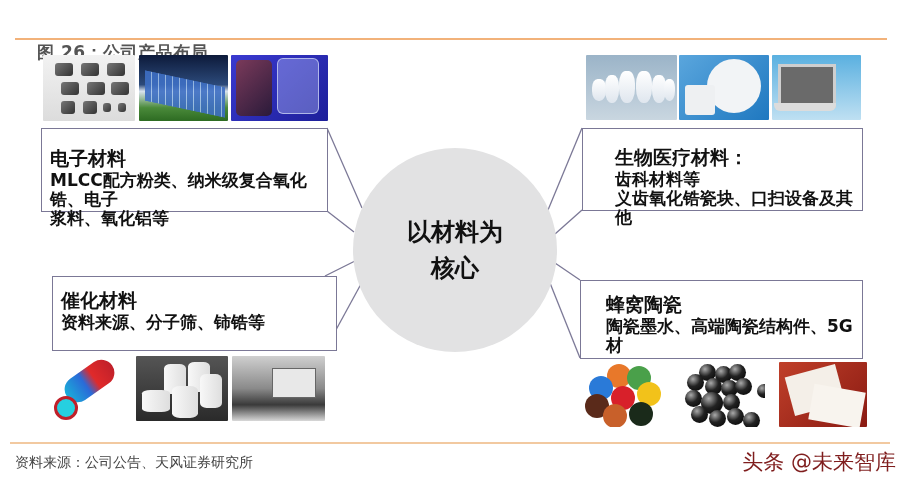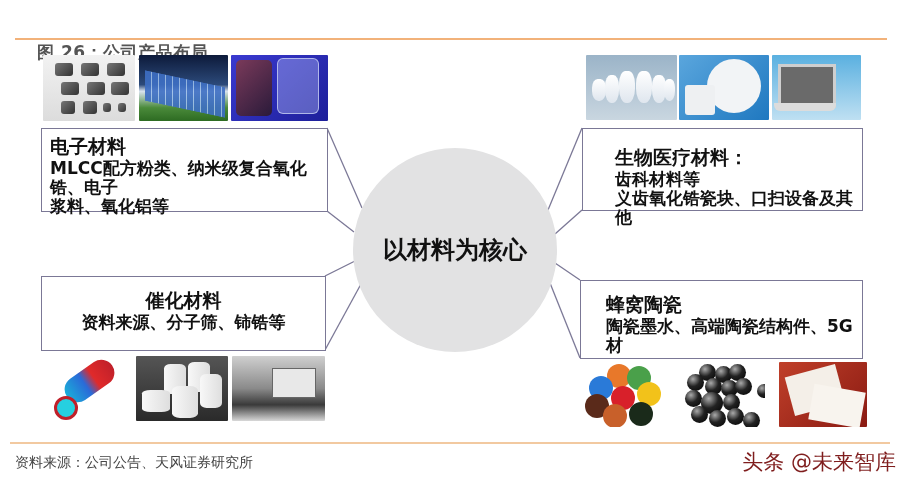--- a/index.html
+++ b/index.html
@@ -5,27 +5,27 @@
   * { box-sizing: border-box; margin: 0; padding: 0; }
   body { width: 904px; height: 482px; background: #ffffff; position: relative; overflow: hidden;
          font-family: "DejaVu Sans", "Liberation Sans", sans-serif; color: #111; }
   .title { position: absolute; left: 37px; top: 8px; font-size: 17px; font-weight: bold; color: #555; letter-spacing: 0.5px; margin-top: 33px; }
   .rule-top { position: absolute; left: 15px; top: 38px; width: 872px; height: 2px; background: #f2b27a; }
   .rule-bottom { position: absolute; left: 10px; top: 442px; width: 880px; height: 2px; background: #f2c9a0; }
   .source { position: absolute; left: 15px; top: 454px; font-size: 14px; color: #444; }
   .watermark { position: absolute; right: 8px; top: 448px; font-size: 21px; color: #7f1d1d; }
   svg.lines { position: absolute; left: 0; top: 0; }
   .circle { position: absolute; left: 353px; top: 148px; width: 204px; height: 204px; border-radius: 50%;
-            background: #e2e2e3; display: flex; align-items: center; justify-content: center; }
+            background: #e2e2e3; display: flex; flex-direction: column; align-items: center; justify-content: center; }
   .circle span { font-size: 24px; font-weight: bold; line-height: 36px; color: #111; }
   .box { position: absolute; background: #fff; border: 1.5px solid #7b7896; padding: 0 8px; }
   .box .h { font-size: 19px; font-weight: bold; line-height: 26px; }
   .box .d { font-size: 17px; font-weight: bold; line-height: 19px; }
-  #box-lt { left: 41px; top: 128px; width: 287px; height: 84px; padding-top: 4px; }
-  #box-lb { left: 41px; top: 276px; width: 285px; height: 75px; padding-top: 10px; text-align: center; }
+  #box-lt { left: 41px; top: 128px; width: 287px; height: 84px; padding-top: 16px; }
+  #box-lb { left: 52px; top: 276px; width: 285px; height: 75px; padding-top: 10px; }
   #box-rt { left: 582px; top: 128px; width: 281px; height: 83px; padding-top: 15px; padding-left: 32px; }
   #box-rb { left: 580px; top: 280px; width: 283px; height: 79px; padding-top: 10px; padding-left: 25px; }
   .pic { position: absolute; border-radius: 1px; overflow: hidden; }
   
   #p-mlcc { left: 43px; top: 55px; width: 92px; height: 66px; background: linear-gradient(#f2f2f2,#dcdcdc); }
   #p-mlcc i { position: absolute; width: 18px; height: 13px; border-radius: 3px; background: linear-gradient(135deg,#777,#333); }
   #p-solar { left: 139px; top: 55px; width: 89px; height: 66px; background: linear-gradient(#0d1a3a 0%, #2c4a7a 45%, #d9e3ee 55%, #4a8a3a 80%, #2d6b22 100%); }
   #p-solar::after { content:""; position:absolute; left:6px; top:24px; width:80px; height:30px; transform: skewY(12deg);
                     background: repeating-linear-gradient(90deg,#3e6fc4 0 6px,#9fc0ea 6px 7px), #3e6fc4; opacity:.9; }
   #p-glass { left: 231px; top: 55px; width: 97px; height: 66px; background: linear-gradient(135deg,#3a3ad0,#1d1f9a); }

